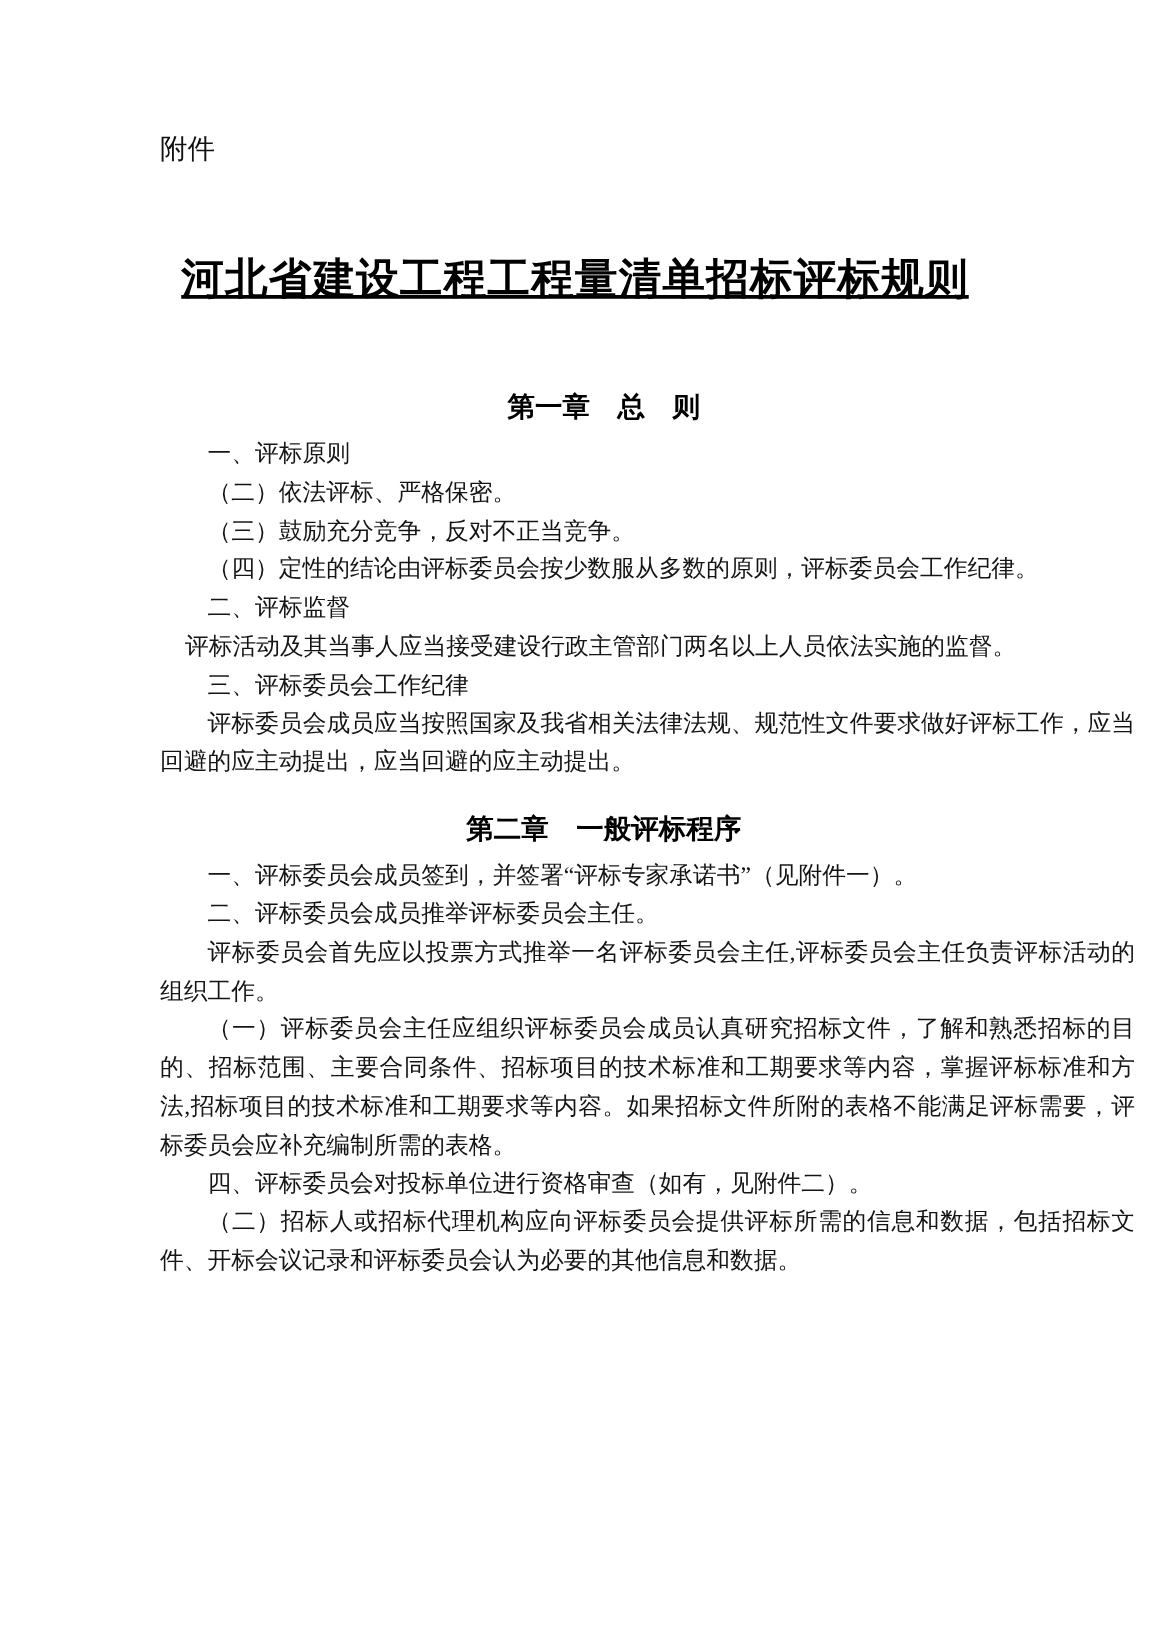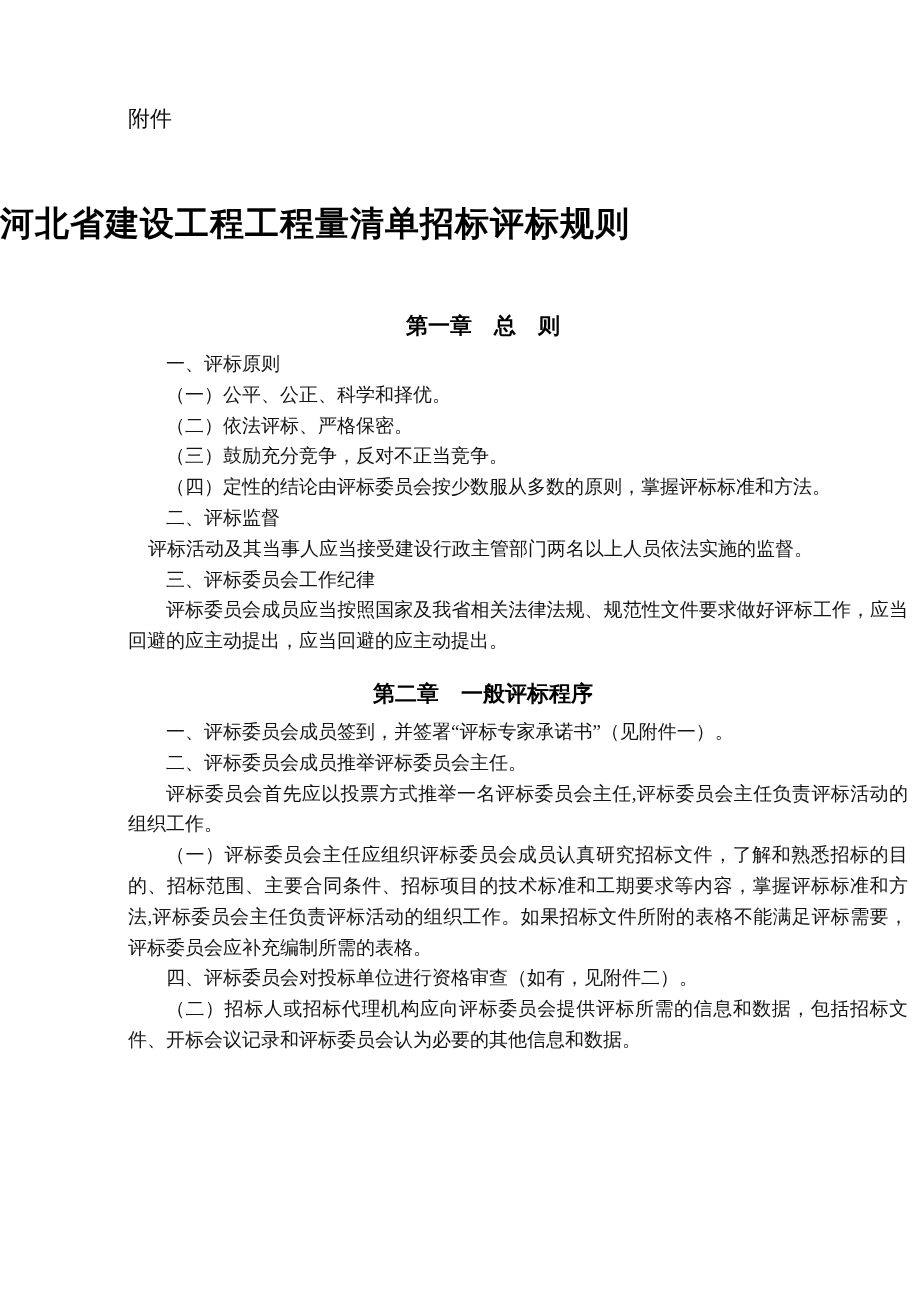--- a/index.html
+++ b/index.html
@@ -23,26 +23,27 @@
     font-family:"Liberation Sans","DejaVu Sans",sans-serif;
     font-size:22px;
     line-height:30px;
     color:#111;
   }
   .doc-title{
     position:relative;
     left:-128px;
     width:920px;
     margin-top:66px;
-    text-align:left;
+    text-align:center;
     font-size:34px;
     font-weight:bold;
     line-height:48px;
     letter-spacing:1px;
     color:#000;
+    text-decoration:underline;
   }
   .chapter-heading{
     position:relative;
     left:-105px;
     width:920px;
     text-align:center;
     font-size:22px;
     font-weight:bold;
     line-height:30px;
     color:#000;
@@ -83,39 +84,38 @@
 
     <div class="attach-label">附件</div>
 
     <h1 class="doc-title">河北省建设工程工程量清单招标评标规则</h1>
 
     <section class="chapter ch1">
       <div class="chapter-heading">第一章　总　则</div>
       <div class="paras">
 
       <p>一、评标原则</p>
-          <p>（一）公平、公正、科学和择优。</p>
           <p>（二）依法评标、严格保密。</p>
           <p>（三）鼓励充分竞争，反对不正当竞争。</p>
-          <p>（四）定性的结论由评标委员会按少数服从多数的原则，掌握评标标准和方法。</p>
+          <p>（四）定性的结论由评标委员会按少数服从多数的原则，评标委员会工作纪律。</p>
           <p>二、评标监督</p>
           <p class=" flush">评标活动及其当事人应当接受建设行政主管部门两名以上人员依法实施的监督。</p>
           <p>三、评标委员会工作纪律</p>
           <p>评标委员会成员应当按照国家及我省相关法律法规、规范性文件要求做好评标工作，应当回避的应主动提出，应当回避的应主动提出。</p>
         </div>
     </section>
 
     <section class="chapter ch2">
       <div class="chapter-heading">第二章　一般评标程序</div>
       <div class="paras">
 
       <p>一、评标委员会成员签到，并签署“评标专家承诺书”（见附件一）。</p>
           <p>二、评标委员会成员推举评标委员会主任。</p>
           <p>评标委员会首先应以投票方式推举一名评标委员会主任,评标委员会主任负责评标活动的组织工作。</p>
-          <p>（一）评标委员会主任应组织评标委员会成员认真研究招标文件，了解和熟悉招标的目的、招标范围、主要合同条件、招标项目的技术标准和工期要求等内容，掌握评标标准和方法,评标委员会主任负责评标活动的组织工作。如果招标文件所附的表格不能满足评标需要，评标委员会应补充编制所需的表格。</p>
+          <p>（一）评标委员会主任应组织评标委员会成员认真研究招标文件，了解和熟悉招标的目的、招标范围、主要合同条件、招标项目的技术标准和工期要求等内容，掌握评标标准和方法,招标项目的技术标准和工期要求等内容。如果招标文件所附的表格不能满足评标需要，评标委员会应补充编制所需的表格。</p>
           <p>四、评标委员会对投标单位进行资格审查（如有，见附件二）。</p>
           <p>（二）招标人或招标代理机构应向评标委员会提供评标所需的信息和数据，包括招标文件、开标会议记录和评标委员会认为必要的其他信息和数据。</p>
         </div>
     </section>
 
   </div>
 
   <div class="watermark">整理网</div>
 </div>
 

